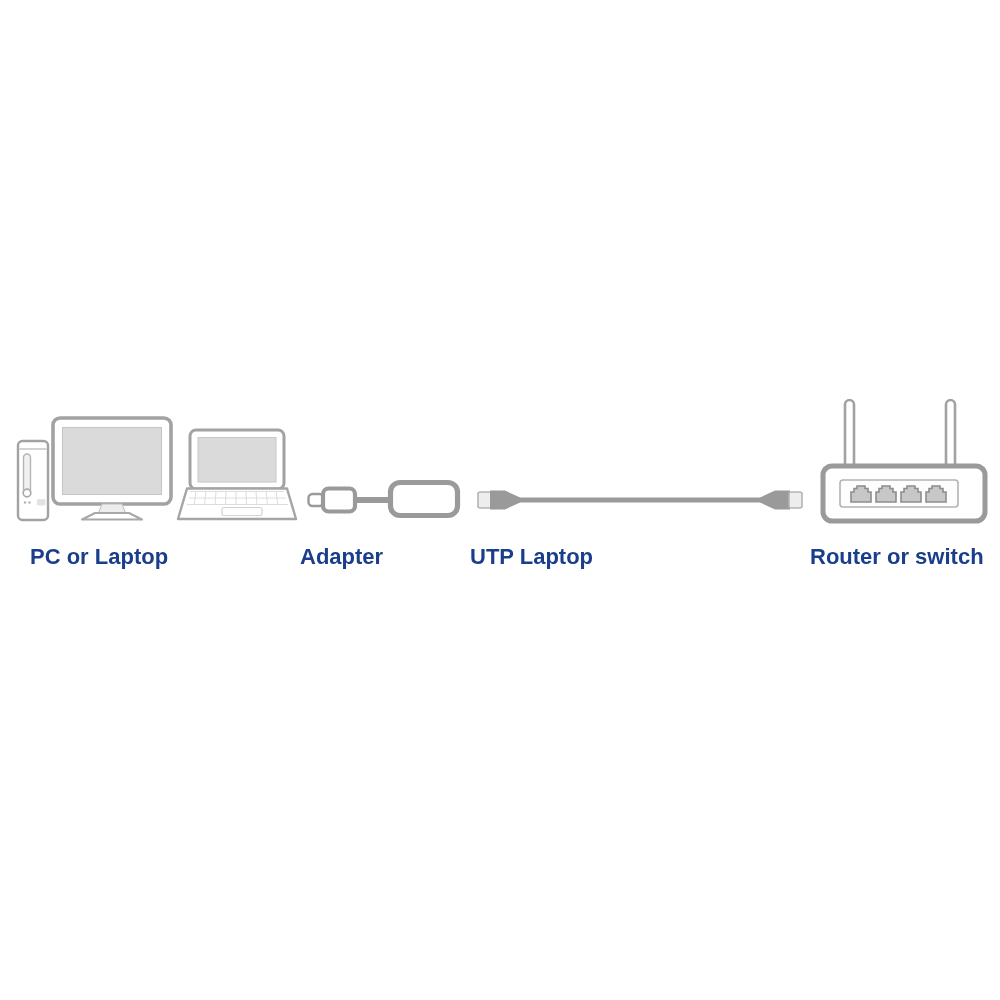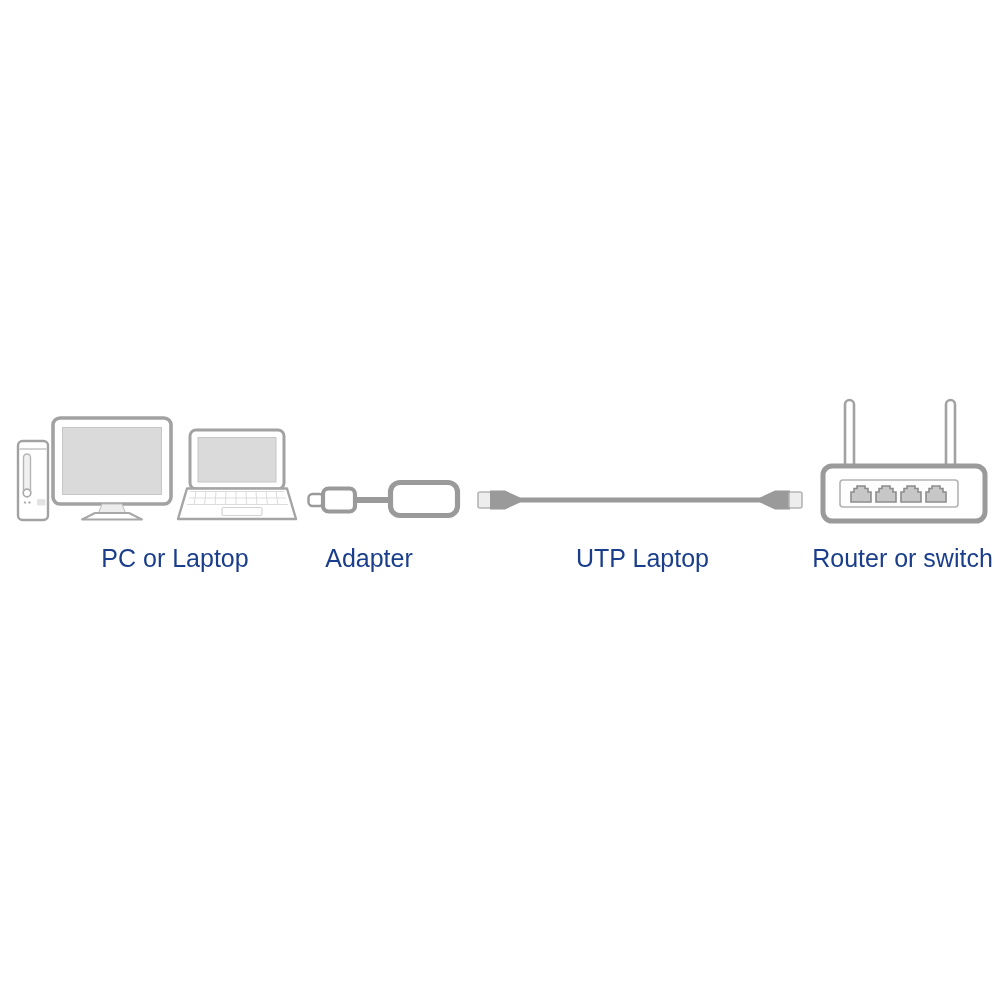--- a/index.html
+++ b/index.html
@@ -16,29 +16,28 @@
   }
   .icon-svg { position: absolute; display: block; }
   #pc-group-svg      { left: 10px;  top: 413px; }
   #adapter-svg       { left: 300px; top: 478px; }
   #cable-svg         { left: 470px; top: 483px; }
   #router-svg        { left: 815px; top: 396px; }
 
   .step-label {
     position: absolute;
     top: 544px;
-    text-align: center;
-    font-size: 25px;
-    font-weight: normal;
+    font-size: 22px;
+    font-weight: bold;
     letter-spacing: 0px;
     color: var(--label, #1a3e8c);
     white-space: nowrap;
   }
   #label-pc      { left: 30px;  width: 290px; }
-  #label-adapter { left: 284px; width: 170px; }
+  #label-adapter { left: 300px; width: 170px; }
   #label-cable   { left: 470px; width: 345px; }
   #label-router  { left: 810px; width: 185px; }
 
   
   .st-mid   { stroke: var(--outline, #a2a2a2); fill: #ffffff; }
   .st-dark  { stroke: var(--outline-dark, #9a9a9a); fill: #ffffff; }
   .screen   { fill: var(--screen-fill, #dadada); stroke: #c6c6c6; stroke-width: 1; }
   .conn     { fill: var(--connector-fill, #9a9a9a); stroke: none; }
   .conn-tip { fill: #ededed; stroke: #b4b4b4; stroke-width: 1.6; }
   .faint    { stroke: #dcdcdc; fill: none; stroke-width: 1; }

